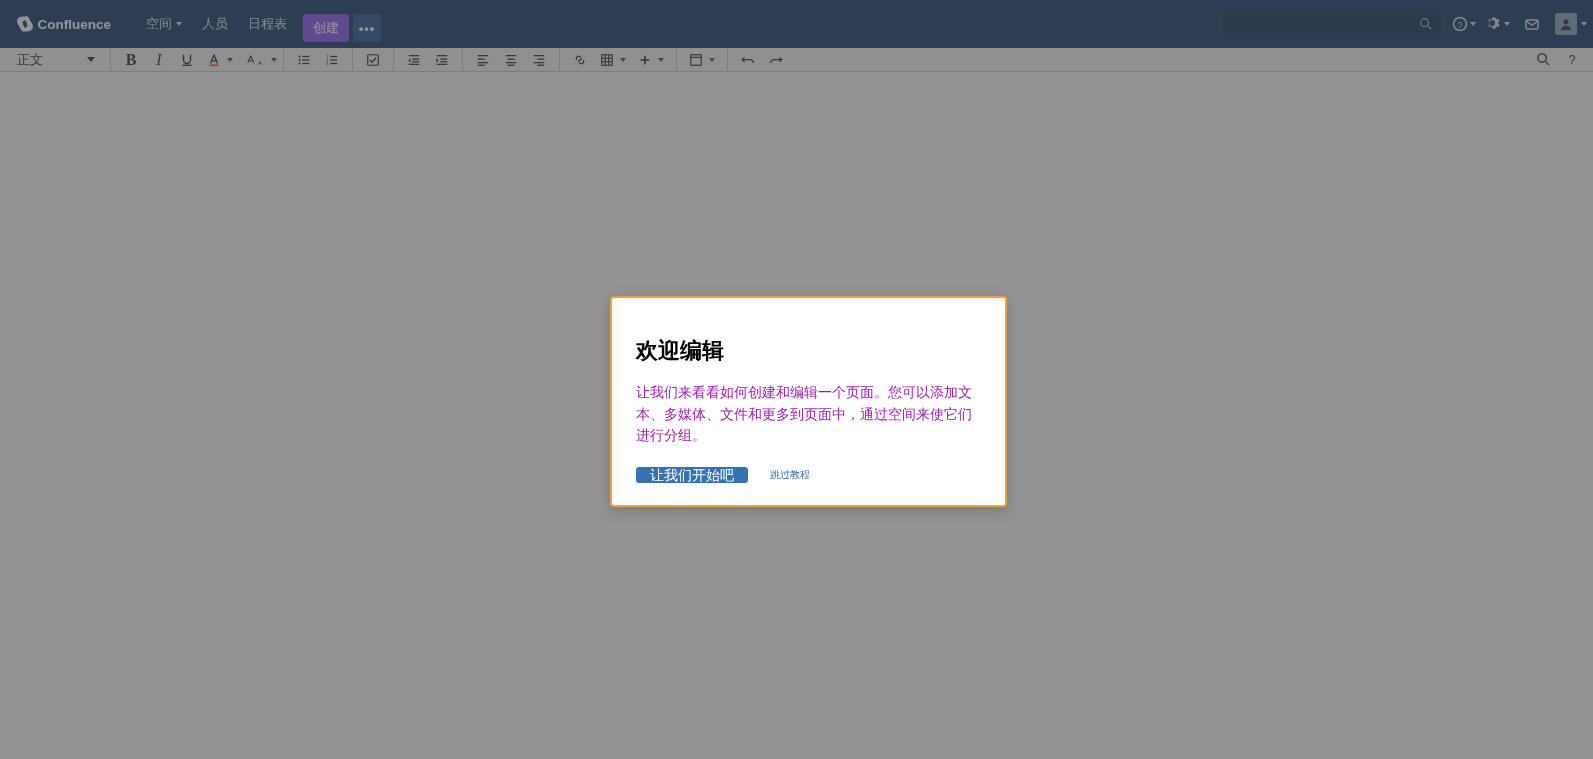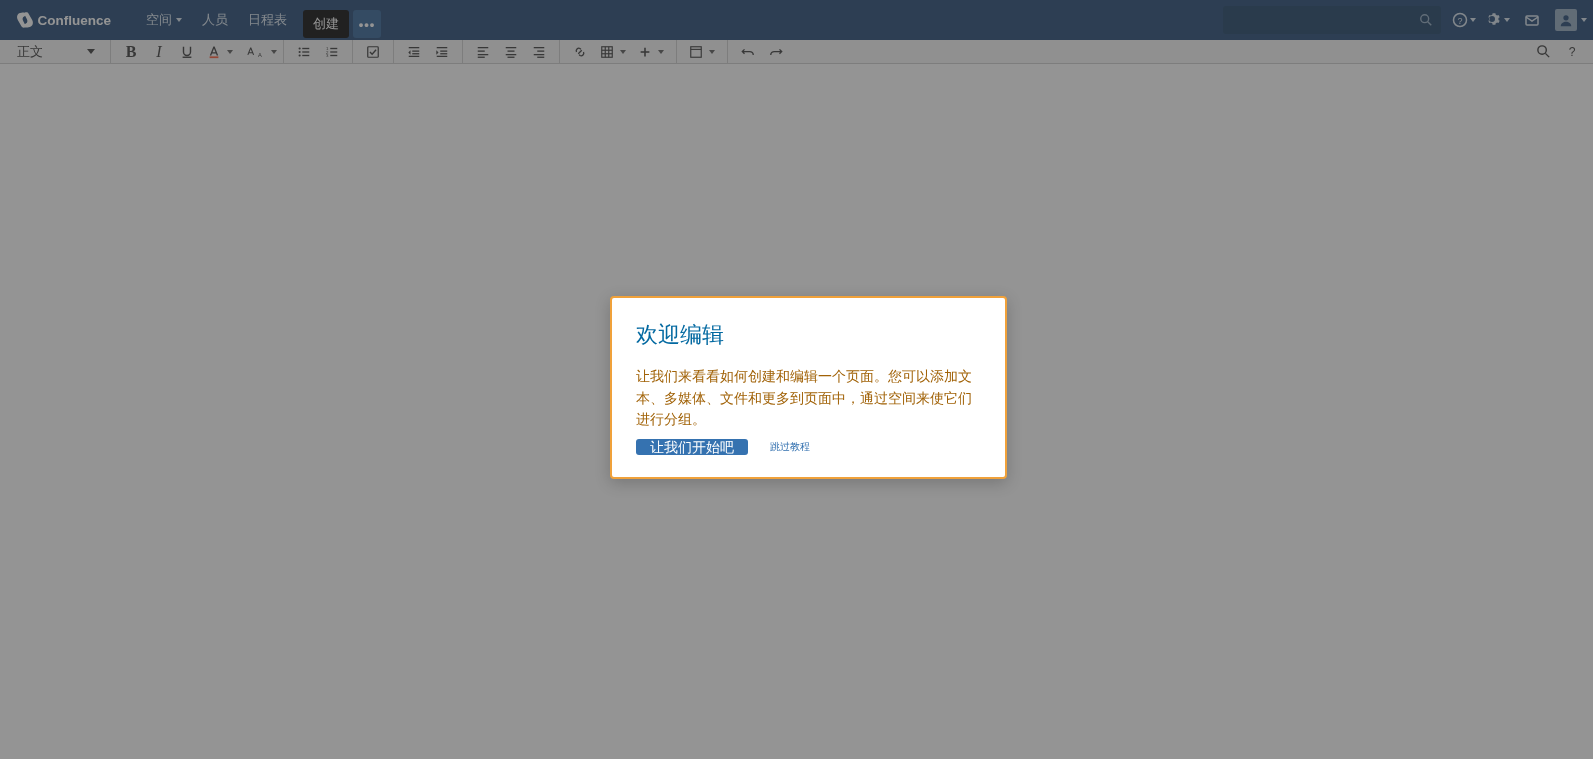--- a/index.html
+++ b/index.html
@@ -1,45 +1,45 @@
 <!DOCTYPE html>
 <html><head>
 <meta charset="utf-8">
 <style>
 html,body{margin:0;padding:0;width:1593px;height:759px;font-family:Arial,"Microsoft YaHei","PingFang SC",sans-serif;background:#fff;overflow:hidden}
 *{box-sizing:border-box}
-.topbar{height:40px;background:#1b426f;display:flex;align-items:center;color:#fff;font-size:13px}
+.topbar{height:48px;background:#1b426f;display:flex;align-items:center;color:#fff;font-size:13px}
 .logo{display:flex;align-items:center;padding:0 10px 0 14px;height:36px;cursor:pointer}
 .logo svg{height:18px}
 .nav{display:flex;align-items:flex-end;height:36px}
 .nav-item{padding:0 10px;height:36px;display:flex;align-items:center;color:#d8e3ee;cursor:pointer}
 .nav-caret{margin-left:4px;border-left:3px solid transparent;border-right:3px solid transparent;border-top:4px solid #d8e3ee}
-.btn-create{background:#000000;height:28px;padding:0 10px;display:flex;align-items:center;color:#fff;border-radius:3px;margin-left:6px;cursor:pointer;font-size:13px}
+.btn-create{background:#8b5cf6;height:28px;padding:0 10px;display:flex;align-items:center;color:#fff;border-radius:3px;margin-left:6px;cursor:pointer;font-size:13px}
 .btn-more{background:#2b5d93;height:28px;width:28px;display:flex;align-items:center;justify-content:center;border-radius:3px;margin-left:4px;cursor:pointer;color:#fff;font-weight:bold;letter-spacing:1px}
 .flex-spacer{flex:1}
 .search-box{background:#163a5f;height:28px;width:218px;border-radius:3px;display:flex;align-items:center;justify-content:flex-end;padding:0 8px;margin-right:6px}
 .top-icon{width:34px;height:36px;display:flex;align-items:center;justify-content:center;cursor:pointer;color:#d8e3ee}
 .top-icon svg{fill:#d8e3ee}
 .top-icon .nav-caret{margin-left:2px}
 .user-ic{display:flex;align-items:center}
 .user-av{width:22px;height:22px;background:#8ea6bd;border-radius:2px;display:flex;align-items:center;justify-content:center}
 .toolbar{height:24px;border-bottom:1px solid #ccc;background:#f5f5f5;display:flex;align-items:center;padding:0 8px;color:#333;font-size:13px}
 .para-sel{width:96px;height:28px;border:1px solid transparent;border-radius:3px;display:flex;align-items:center;padding:0 8px;cursor:pointer;justify-content:space-between}
 .tri{border-left:4px solid transparent;border-right:4px solid transparent;border-top:5px solid #333}
 .sep{width:1px;height:24px;background:#ccc;margin:0 6px}
 .tbtn{width:28px;height:28px;display:flex;align-items:center;justify-content:center;border-radius:3px;cursor:pointer;color:#333}
 .tbtn svg{fill:#333}
 .tbtn.split{width:38px;justify-content:flex-start;padding-left:6px;gap:4px}
 .mini-tri{border-left:3px solid transparent;border-right:3px solid transparent;border-top:4px solid #555;margin-left:2px}
 .toolbar-right{margin-left:auto;display:flex;align-items:center}
 .canvas{position:absolute;left:0;right:0;top:76px;bottom:0;background:#fff}
 .dim{position:absolute;inset:0;background:rgba(60,60,60,0.55)}
 .dialog{position:absolute;left:610px;top:296px;width:397px;background:#fff;border:2px solid #f0a13a;border-radius:4px;padding:22px 24px 22px 24px;box-shadow:0 4px 16px rgba(0,0,0,0.2)}
-.dialog h2{margin:0 0 16px 0;font-size:22px;font-weight:400;color:#0369a1}
-.dialog p{margin:0 0 8px 0;font-size:14px;line-height:1.55;color:#a16207}
+.dialog h2{margin:16px 0 16px 0;font-size:22px;font-weight:700;color:#000000}
+.dialog p{margin:0 0 20px 0;font-size:14px;line-height:1.55;color:#a21caf}
 .dlg-actions{display:flex;align-items:center;gap:22px}
 .btn-primary{background:#3572b0;color:#fff;border:none;border-radius:3px;height:16px;padding:0 14px;font-size:14px;cursor:pointer}
 .link-skip{color:#3572b0;font-size:10px;cursor:pointer;text-decoration:none}
 .bold{font-weight:bold;font-family:"Times New Roman",serif;font-size:16px}
 .ital{font-style:italic;font-family:"Times New Roman",serif;font-size:16px}
 </style>
 </head>
 <body>
 
 <div class="topbar">

